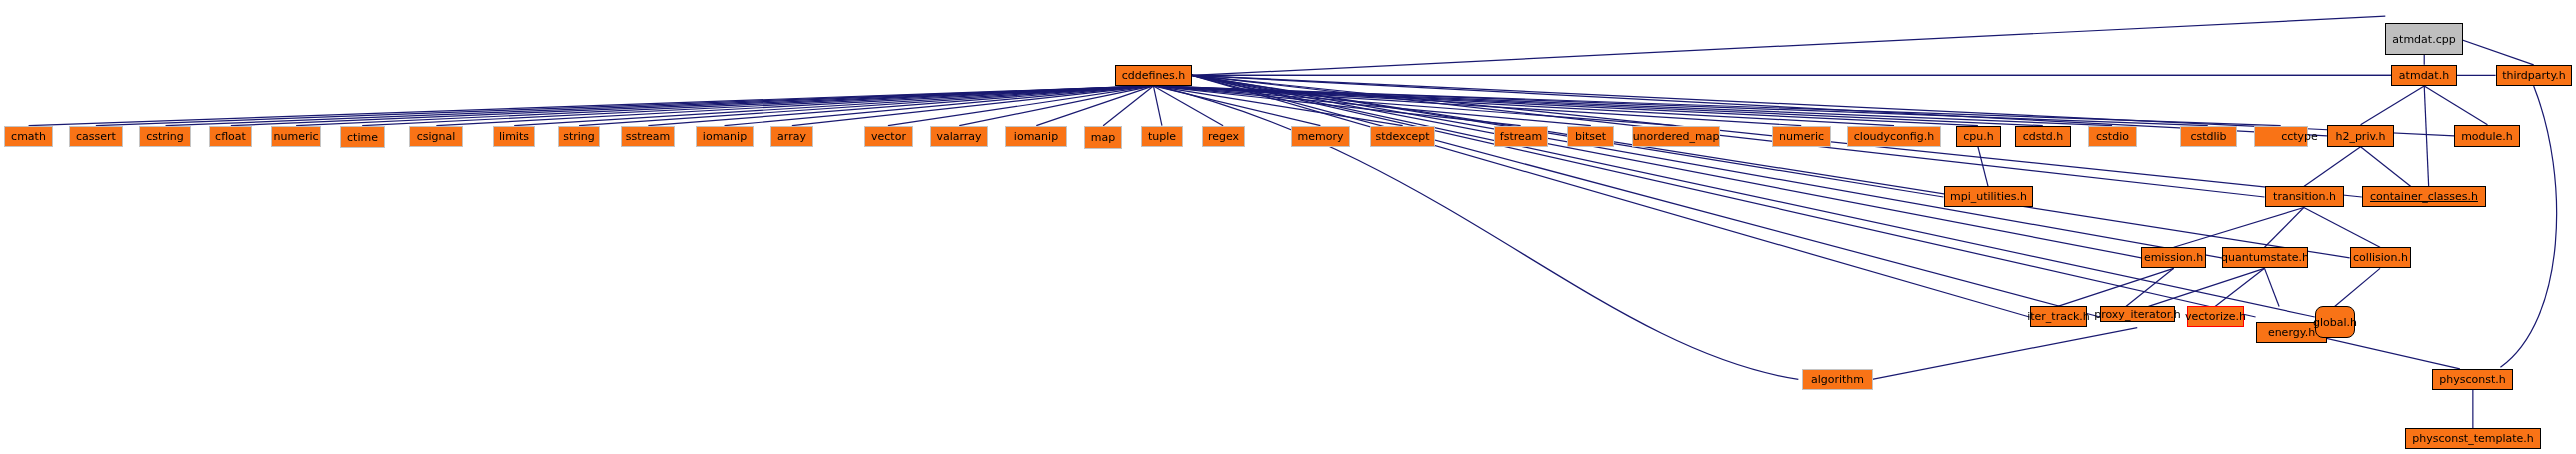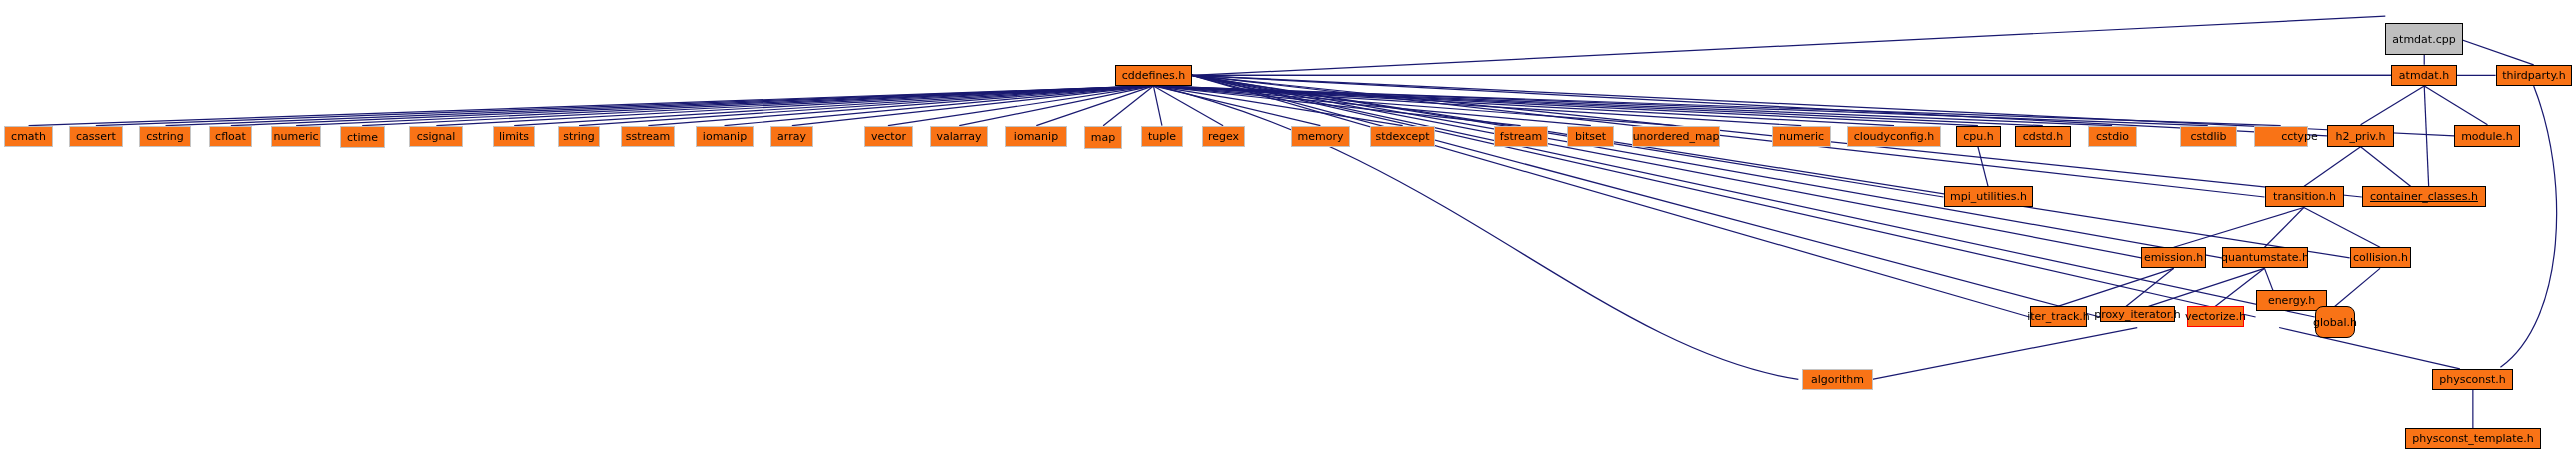--- a/index.html
+++ b/index.html
@@ -133,20 +133,20 @@
       <div class="node kind-link" style="left: 2454px; top: 125px; width: 66px; height: 22px;">module.h</div>
       <div class="node kind-link" style="left: 1944px; top: 186px; width: 89px; height: 21px;">mpi_utilities.h</div>
       <div class="node kind-link" style="left: 2265px; top: 186px; width: 79px; height: 21px;">transition.h</div>
       <div class="node kind-link" style="left: 2362px; top: 186px; width: 124px; height: 21px; text-decoration: underline;">container_classes.h</div>
       <div class="node kind-link" style="left: 2141px; top: 247px; width: 65px; height: 21px;">emission.h</div>
       <div class="node kind-link" style="left: 2222px; top: 247px; width: 86px; height: 21px;">quantumstate.h</div>
       <div class="node kind-link" style="left: 2350px; top: 247px; width: 61px; height: 21px;">collision.h</div>
       <div class="node kind-link" style="left: 2030px; top: 306px; width: 57px; height: 21px;">iter_track.h</div>
       <div class="node kind-link" style="left: 2100px; top: 306px; width: 75px; height: 16px;">proxy_iterator.h</div>
       <div class="node kind-truncated" style="left: 2187px; top: 306px; width: 57px; height: 21px;">vectorize.h</div>
-      <div class="node kind-link" style="left: 2256px; top: 290px; width: 71px; height: 21px;">energy.h</div>
+      <div class="node kind-link" style="left: 2256px; top: 322px; width: 71px; height: 21px;">energy.h</div>
       <div class="node kind-link" style="left: 2315px; top: 306px; width: 40px; height: 32px; border-radius: 8px;">global.h</div>
       <div class="node kind-plain" style="left: 1802px; top: 369px; width: 71px; height: 21px;">algorithm</div>
       <div class="node kind-link" style="left: 2432px; top: 369px; width: 81px; height: 21px;">physconst.h</div>
       <div class="node kind-link" style="left: 2405px; top: 428px; width: 136px; height: 21px;">physconst_template.h</div>
     </div>
 </div>
 
 
 </body></html>

